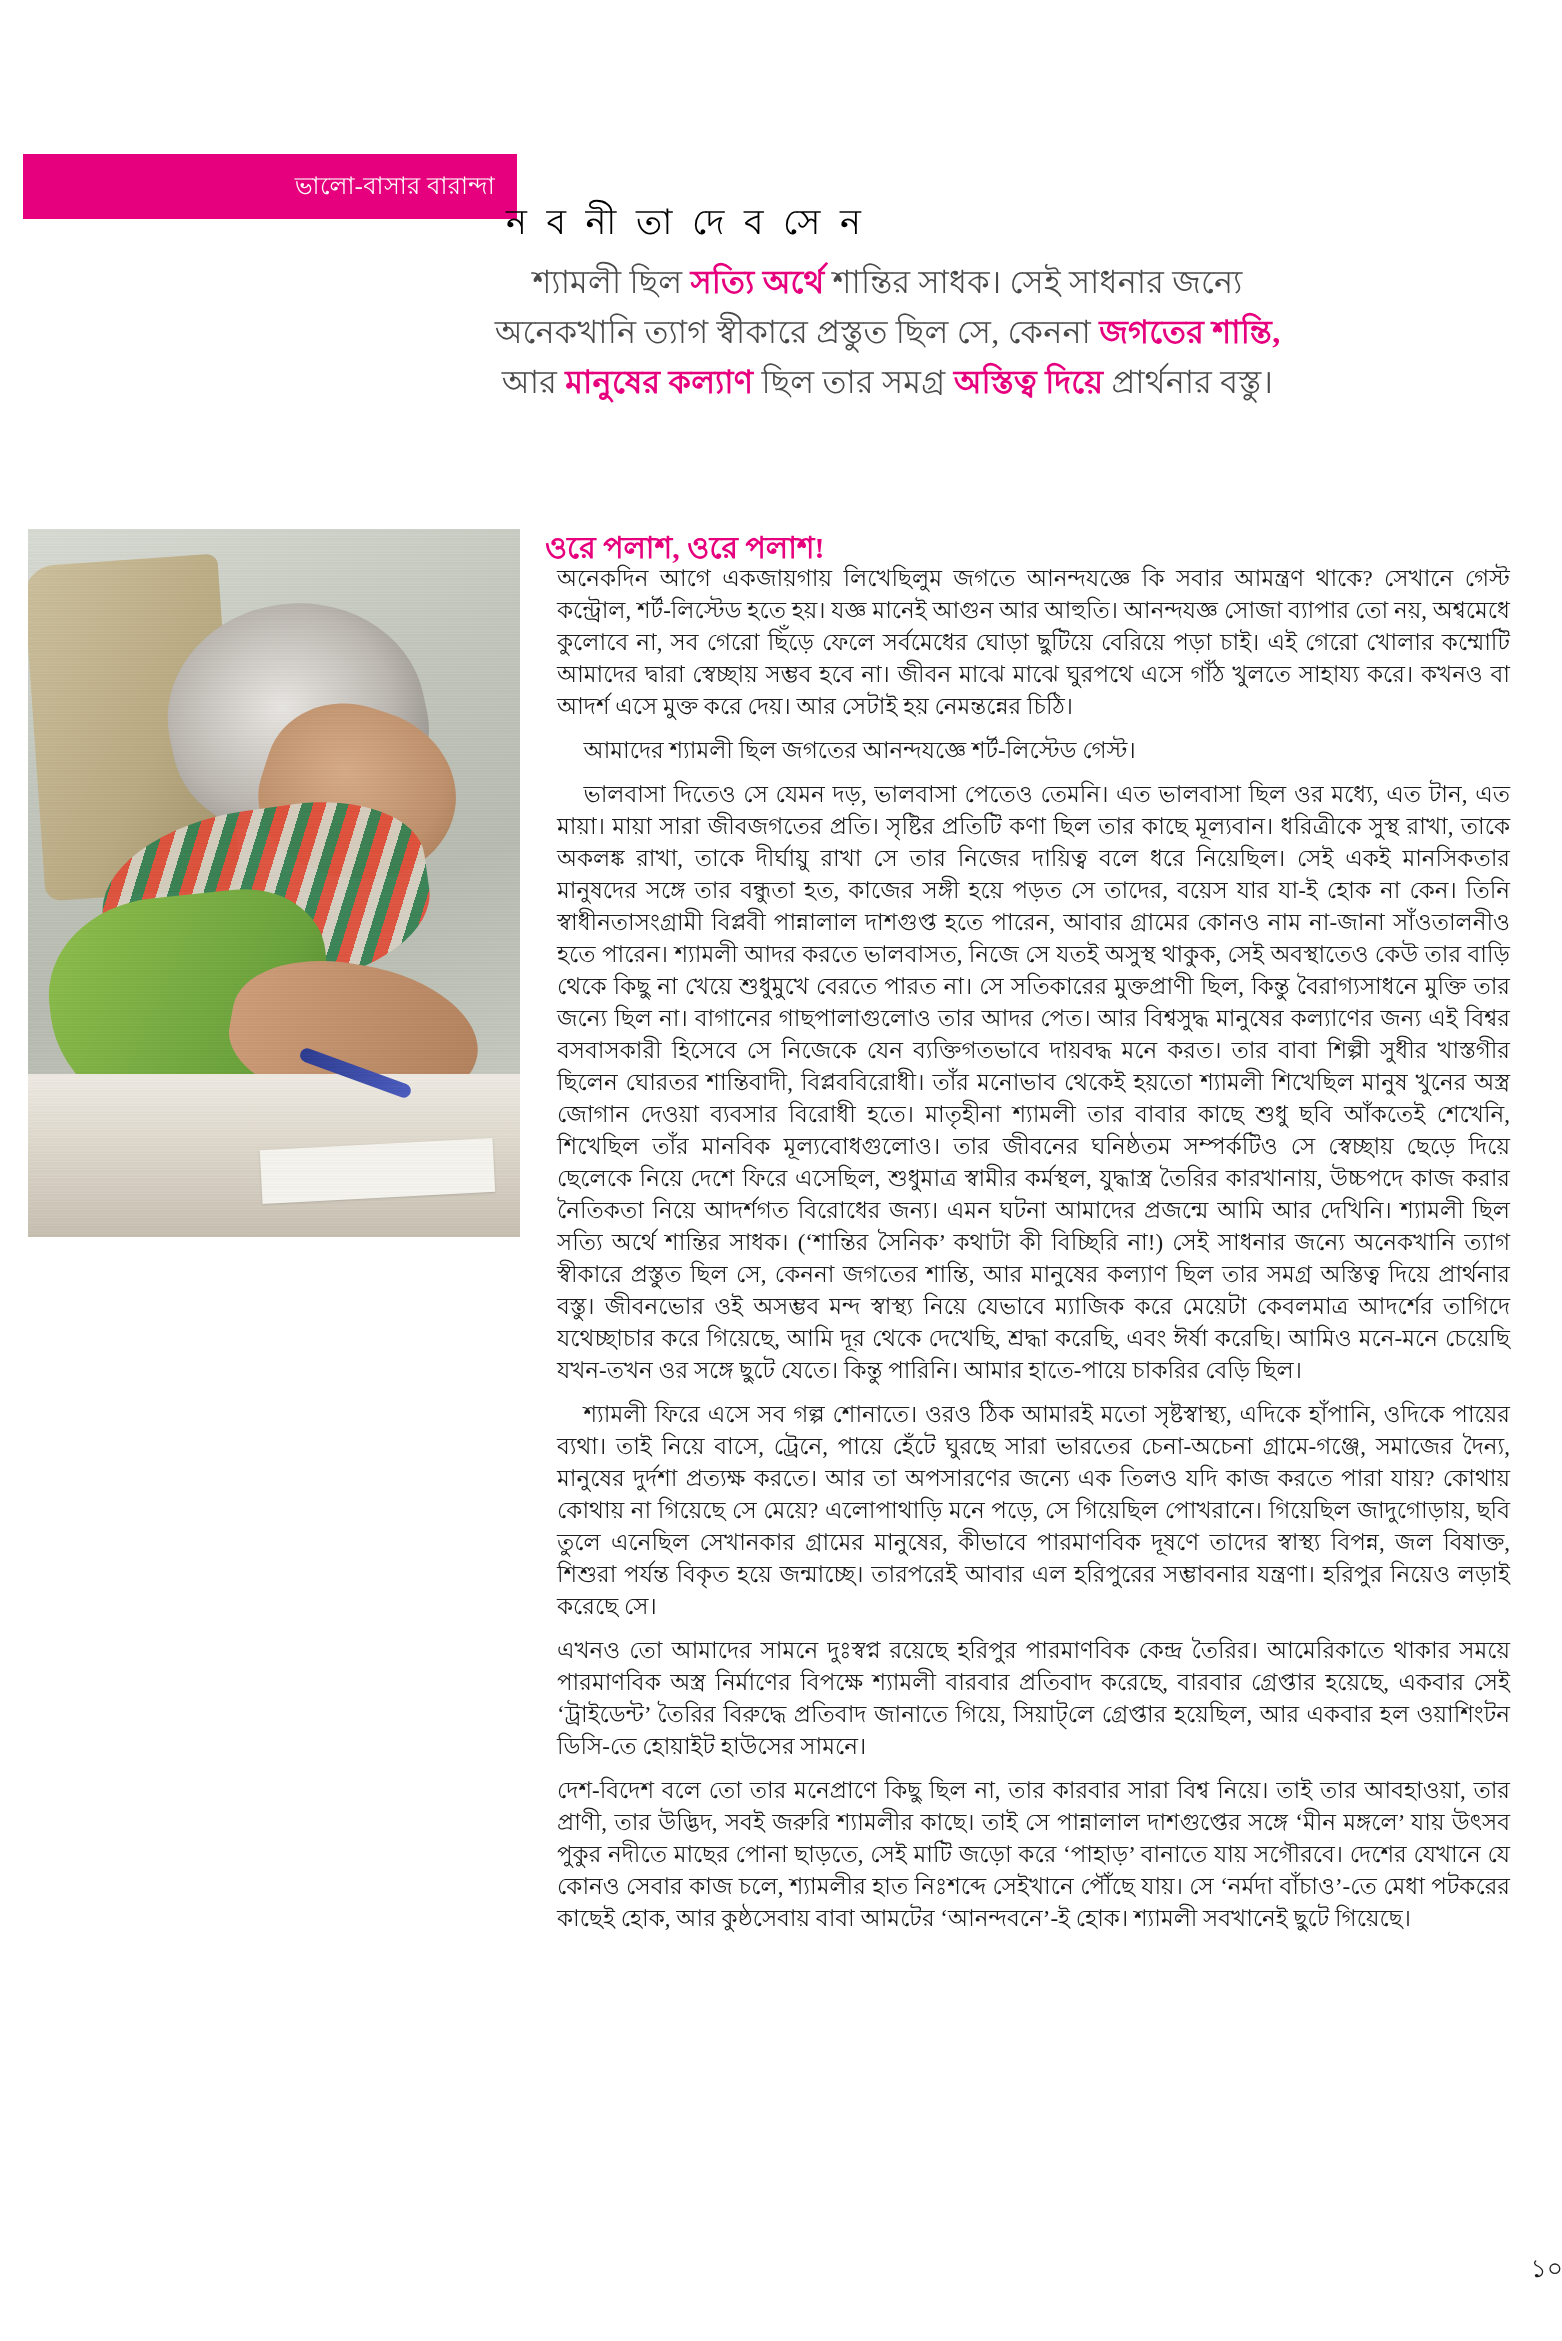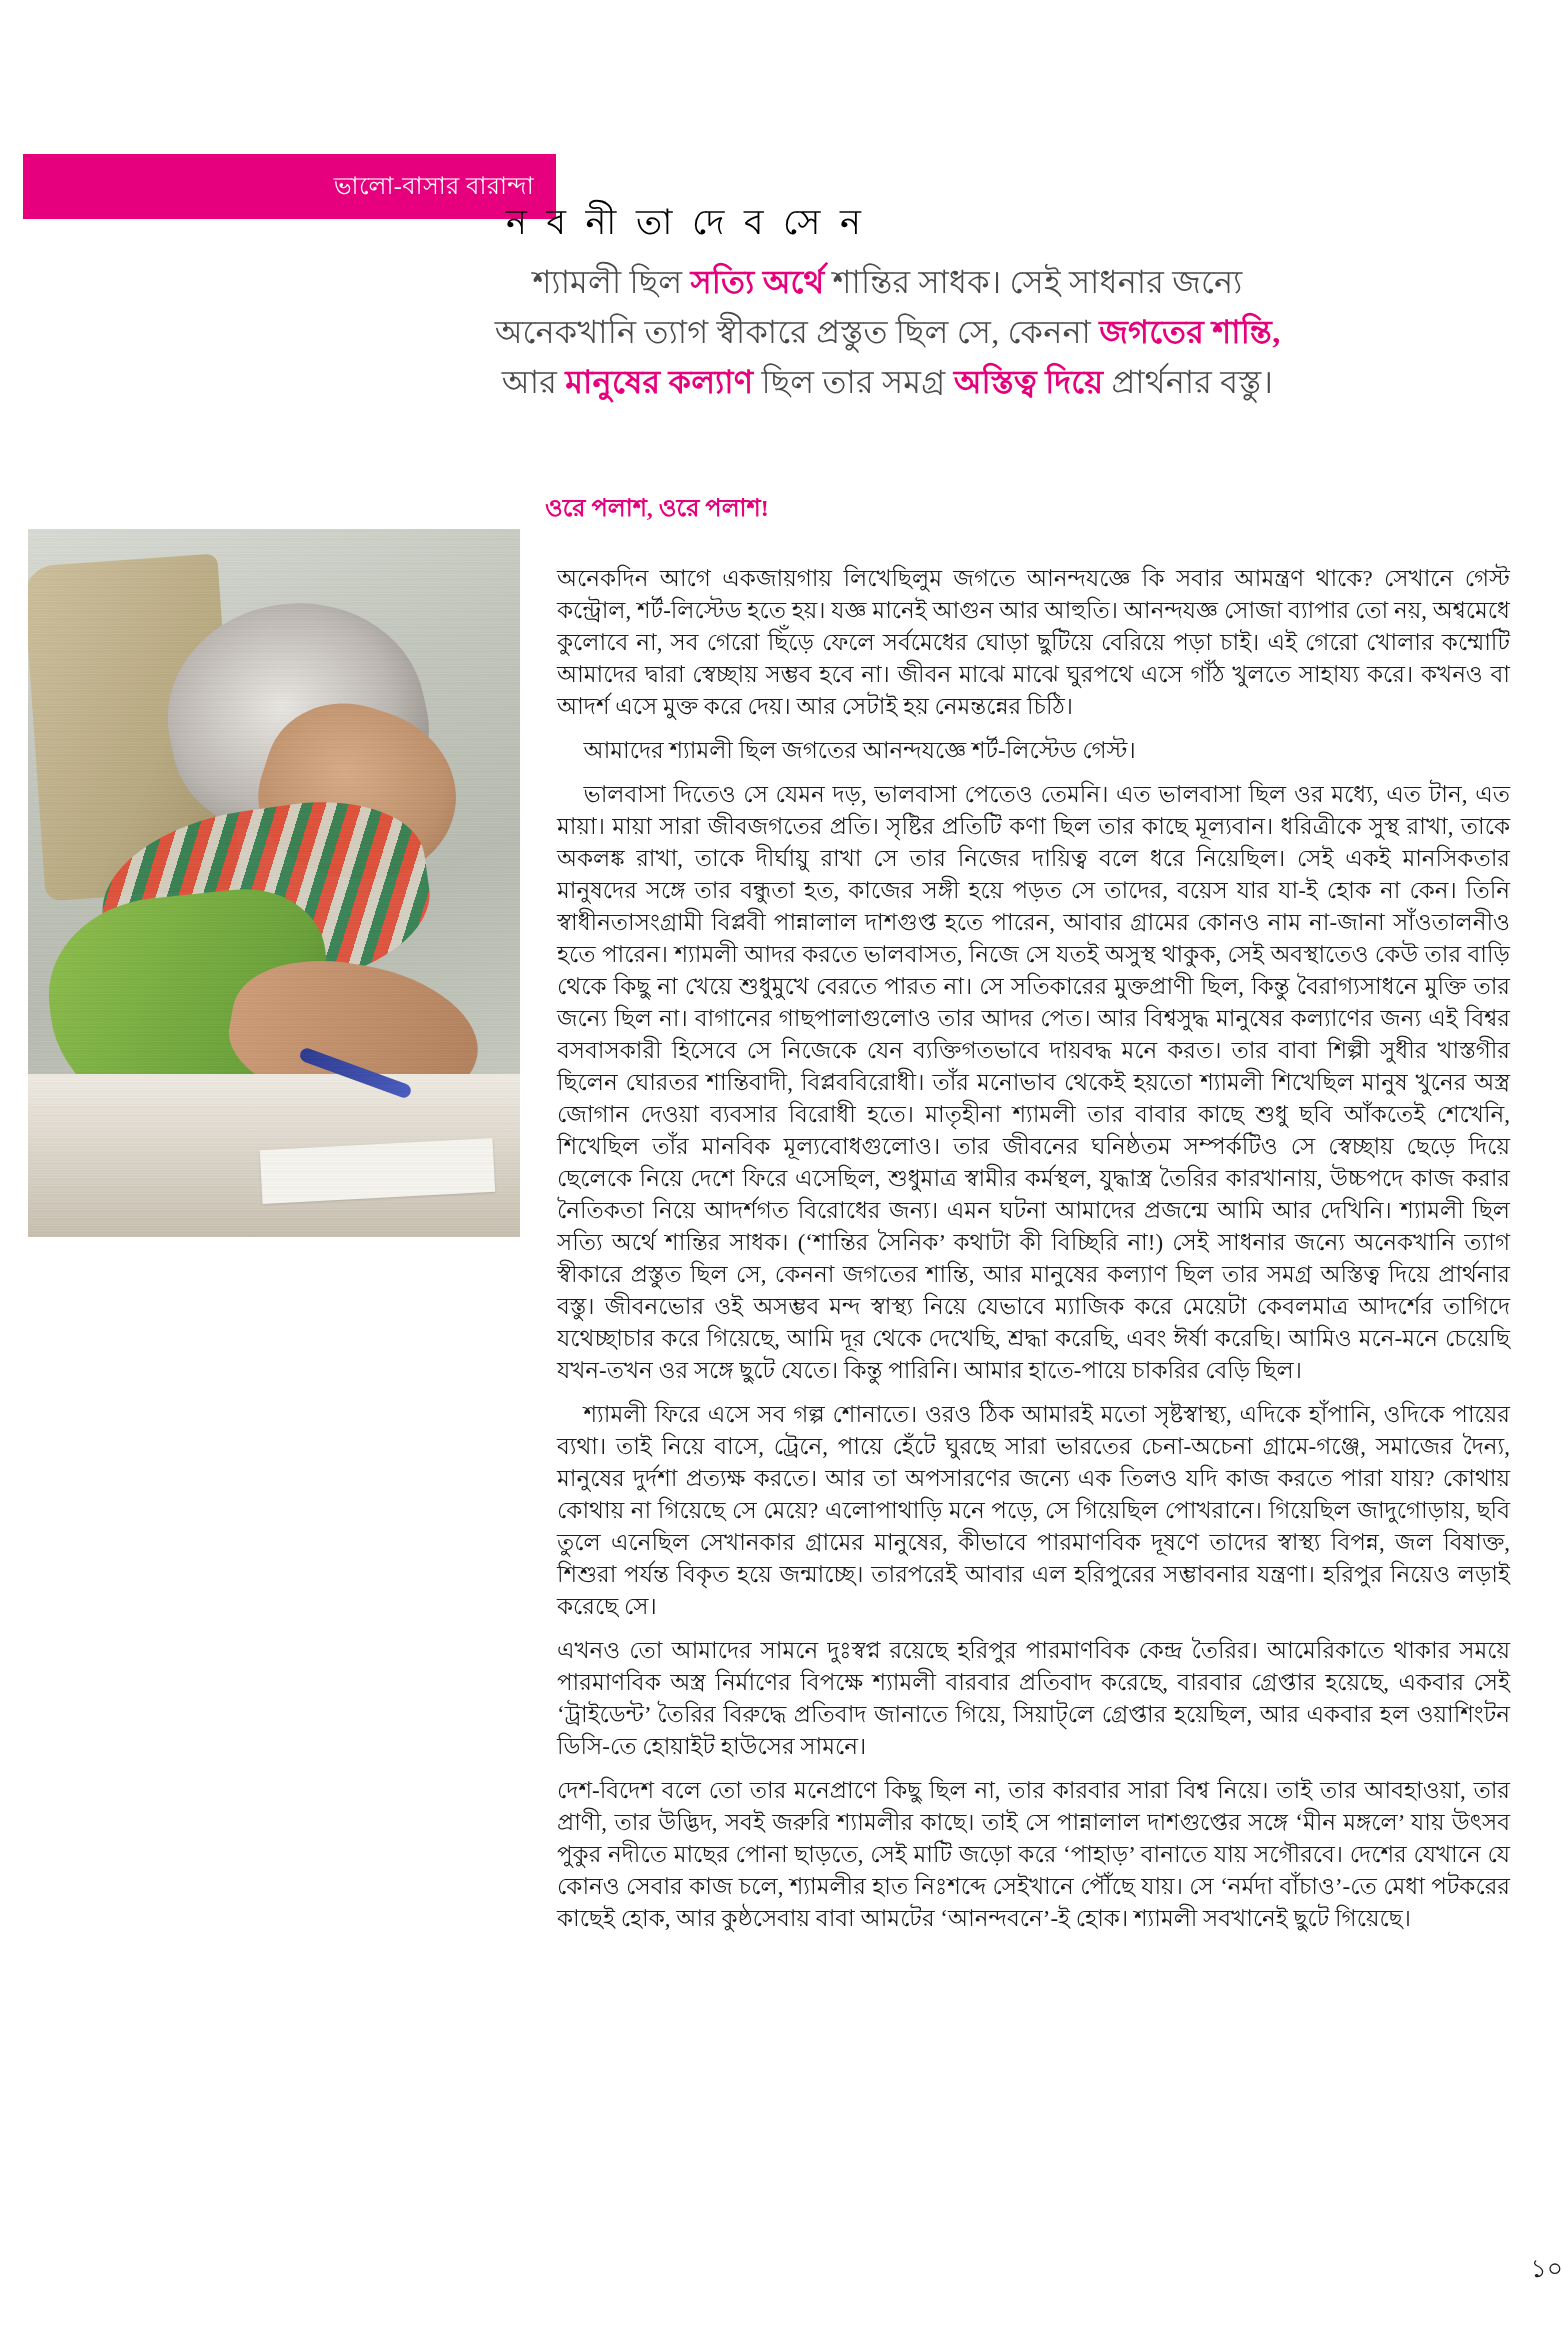--- a/index.html
+++ b/index.html
@@ -28,21 +28,21 @@
     position: absolute;
     left: 0;
     top: 154px;
     width: 100%;
     height: 67px;
   }
   .header-tag {
     position: absolute;
     left: 23px;
     top: 0px;
-    width: 533px;
+    width: 494px;
     height: 65px;
     background: #e6007e;
     display: flex;
     align-items: center;
     justify-content: flex-end;
     padding-right: 22px;
     box-sizing: border-box;
   }
   .header-tag-text {
     color: #ffffff;
@@ -170,25 +170,25 @@
   .photo .ph-grain {
     position: absolute; left:0; top:0; width:100%; height:100%;
     background: repeating-linear-gradient(0deg, rgba(255,255,255,0.03) 0px, rgba(0,0,0,0.03) 1.6px);
     pointer-events: none;
   }
 
   
   .kicker {
     position: absolute;
     left: 545px;
-    top: 489px;
+    top: 524px;
     width: 973px;
     color: #e6007e;
     font-family: "Liberation Serif", serif;
-    font-size: 24px;
+    font-size: 30px;
     font-weight: bold;
   }
   .body-col {
     position: absolute;
     left: 545px;
     top: 551px;
     width: 977px;
     font-family: "Liberation Serif", serif;
     font-size: 23px;
     line-height: 32px;

